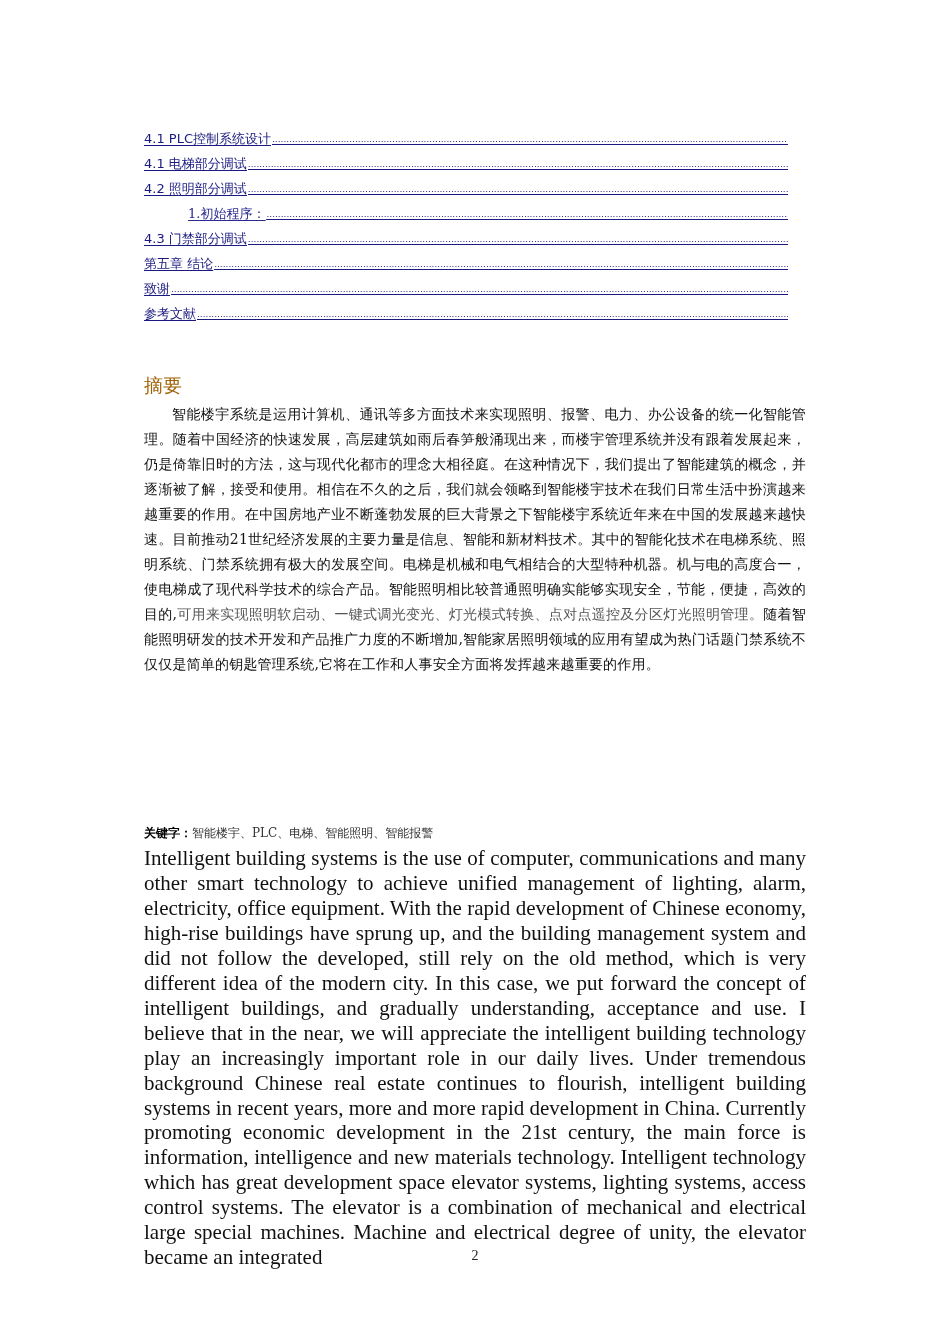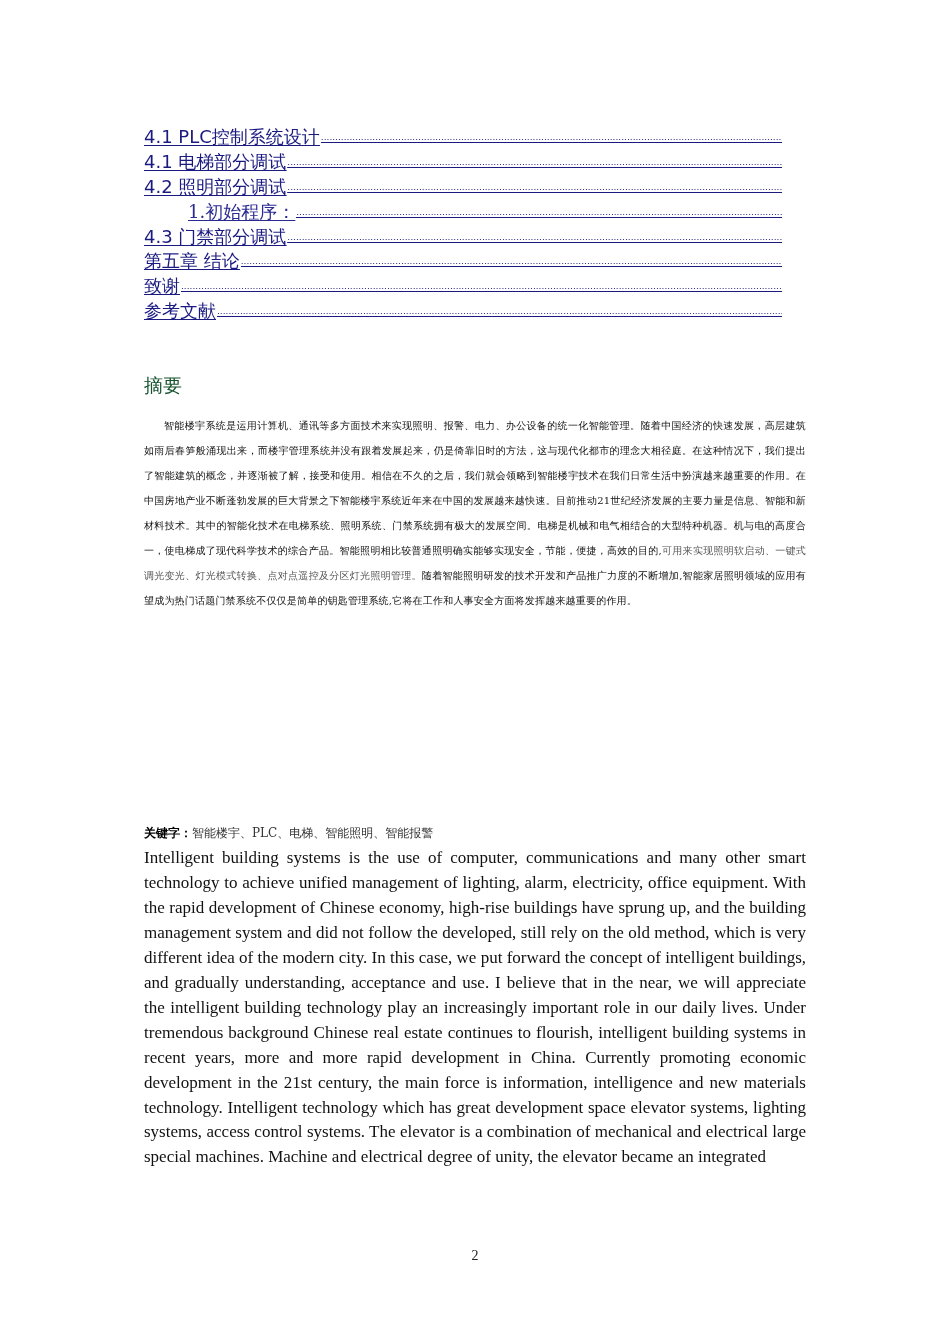--- a/index.html
+++ b/index.html
@@ -23,24 +23,24 @@
     }
     
     .toc {
       position: absolute;
       top: 127px;
       left: 0;
       width: 662px;
     }
     .toc-row {
       display: flex;
-      align-items: flex-start;
+      align-items: center;
       height: 24.9px;
       font-family: "DejaVu Sans", "Liberation Sans", sans-serif;
-      font-size: 18px;
+      font-size: 13px;
       color: #1a1a80;
       text-decoration: underline;
       text-decoration-color: #1a1a80;
       text-underline-offset: 2px;
       cursor: pointer;
       white-space: nowrap;
       overflow: hidden;
       line-height: 20px;
     }
     .toc-row.serif-entry .toc-label {
@@ -72,28 +72,28 @@
     }
 
     
     .abstract-title {
       position: absolute;
       top: 372px;
       left: 0;
       font-family: "DejaVu Sans", "Liberation Sans", sans-serif;
       font-size: 19px;
       line-height: 26px;
-      color: #14532d;
+      color: #a16207;
     }
     .abstract-body {
       position: absolute;
-      top: 414px;
-      left: 0;
-      width: 662px;
-      font-size: 10px;
+      top: 402px;
+      left: 0;
+      width: 662px;
+      font-size: 14px;
       line-height: 24.95px;
       text-align: justify;
       text-indent: 2em;
       color: #111;
       letter-spacing: 0.2px;
     }
     .grey-seg {
       color: #555555;
     }
 
@@ -117,21 +117,21 @@
       color: #333;
     }
 
     
     .english-body {
       position: absolute;
       top: 846px;
       left: 0;
       width: 662px;
       font-family: "Liberation Serif", "DejaVu Serif", serif;
-      font-size: 17px;
+      font-size: 21px;
       line-height: 24.95px;
       text-align: justify;
       color: #111;
     }
 
     .page-number {
       position: absolute;
       top: 1248px;
       left: 0;
       width: 662px;

